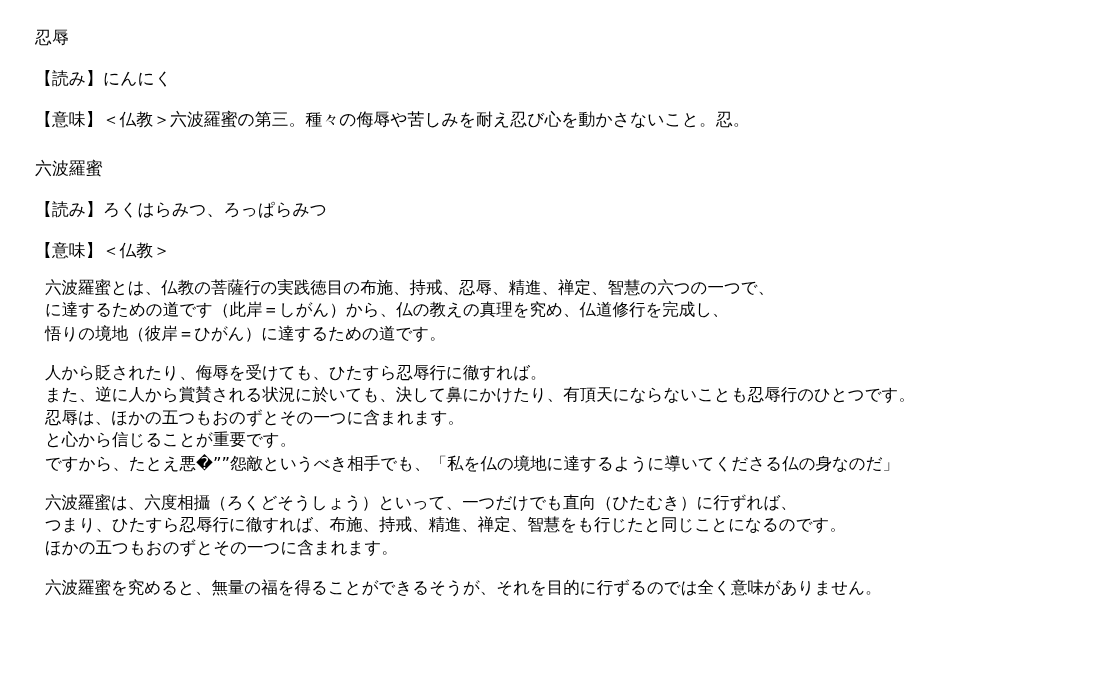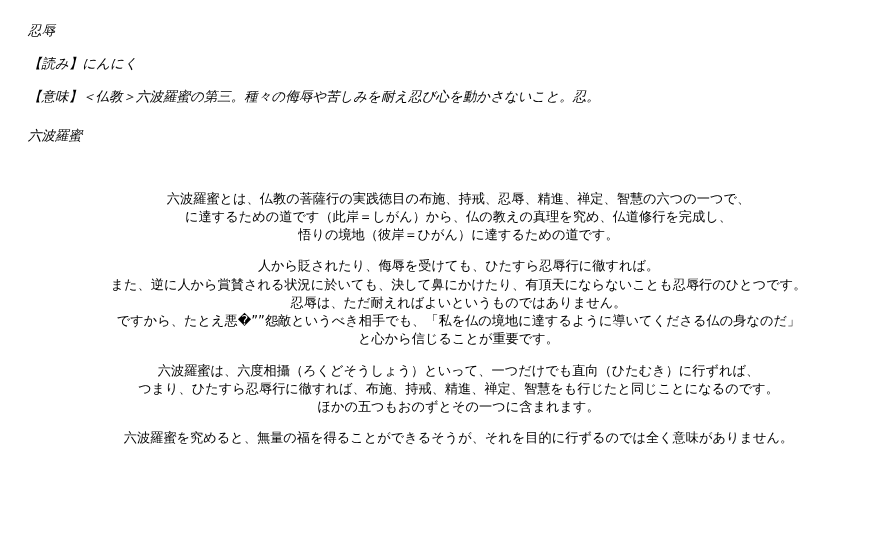--- a/index.html
+++ b/index.html
@@ -16,21 +16,20 @@
   }
   .page {
     position: relative;
     width: 881px;
     height: 539px;
     padding: 0;
     box-sizing: border-box;
   }
   .entry {
     margin: 0;
-    font-style: italic;
   }
   .entry-term {
     font-size: 13.5px;
     line-height: 1.2;
     margin: 0 0 0 28px;
     padding: 0;
   }
   .entry-line {
     font-size: 13.5px;
     line-height: 1.2;
@@ -43,21 +42,20 @@
 
   .body-block {
     margin: 0 0 0 36px;
     font-size: 13.2px;
     line-height: 1.38;
   }
   .body-line {
     white-space: pre;
     margin: 0;
     padding: 0;
-    text-align: center;
   }
   .para-gap { height: 13px; }
 </style>
 </head>
 <body>
 
 <div class="page">
 
   <div class="top-pad"></div>
 
@@ -67,39 +65,41 @@
     <div class="entry-line">【読み】にんにく</div>
     <div class="spacer-md"></div>
     <div class="entry-line">【意味】＜仏教＞六波羅蜜の第三。種々の侮辱や苦しみを耐え忍び心を動かさないこと。忍。</div>
   </div>
 
   <div class="spacer-lg"></div>
 
   <div class="entry">
     <div class="entry-term">六波羅蜜</div>
     <div class="spacer-md"></div>
+    <div class="entry-line">【読み】ろくはらみつ、ろっぱらみつ</div>
     <div class="spacer-md"></div>
+    <div class="entry-line">【意味】＜仏教＞</div>
   </div>
 
   <div class="para-gap"></div>
 
   <div class="body-block">
     <div class="body-line">六波羅蜜とは、仏教の菩薩行の実践徳目の布施、持戒、忍辱、精進、禅定、智慧の六つの一つで、</div>
     <div class="body-line">に達するための道です（此岸＝しがん）から、仏の教えの真理を究め、仏道修行を完成し、</div>
     <div class="body-line">悟りの境地（彼岸＝ひがん）に達するための道です。</div>
   </div>
 
   <div class="para-gap"></div>
 
   <div class="body-block">
     <div class="body-line">人から貶されたり、侮辱を受けても、ひたすら忍辱行に徹すれば。</div>
     <div class="body-line">また、逆に人から賞賛される状況に於いても、決して鼻にかけたり、有頂天にならないことも忍辱行のひとつです。</div>
-    <div class="body-line">忍辱は、ただ耐えればよいというものではありません。</div>
+    <div class="body-line">忍辱は、ほかの五つもおのずとその一つに含まれます。</div>
+    <div class="body-line">と心から信じることが重要です。</div>
     <div class="body-line">ですから、たとえ悪�””怨敵というべき相手でも、「私を仏の境地に達するように導いてくださる仏の身なのだ」</div>
-    <div class="body-line">と心から信じることが重要です。</div>
   </div>
 
   <div class="para-gap"></div>
 
   <div class="body-block">
     <div class="body-line">六波羅蜜は、六度相攝（ろくどそうしょう）といって、一つだけでも直向（ひたむき）に行ずれば、</div>
     <div class="body-line">つまり、ひたすら忍辱行に徹すれば、布施、持戒、精進、禅定、智慧をも行じたと同じことになるのです。</div>
     <div class="body-line">ほかの五つもおのずとその一つに含まれます。</div>
   </div>
 

